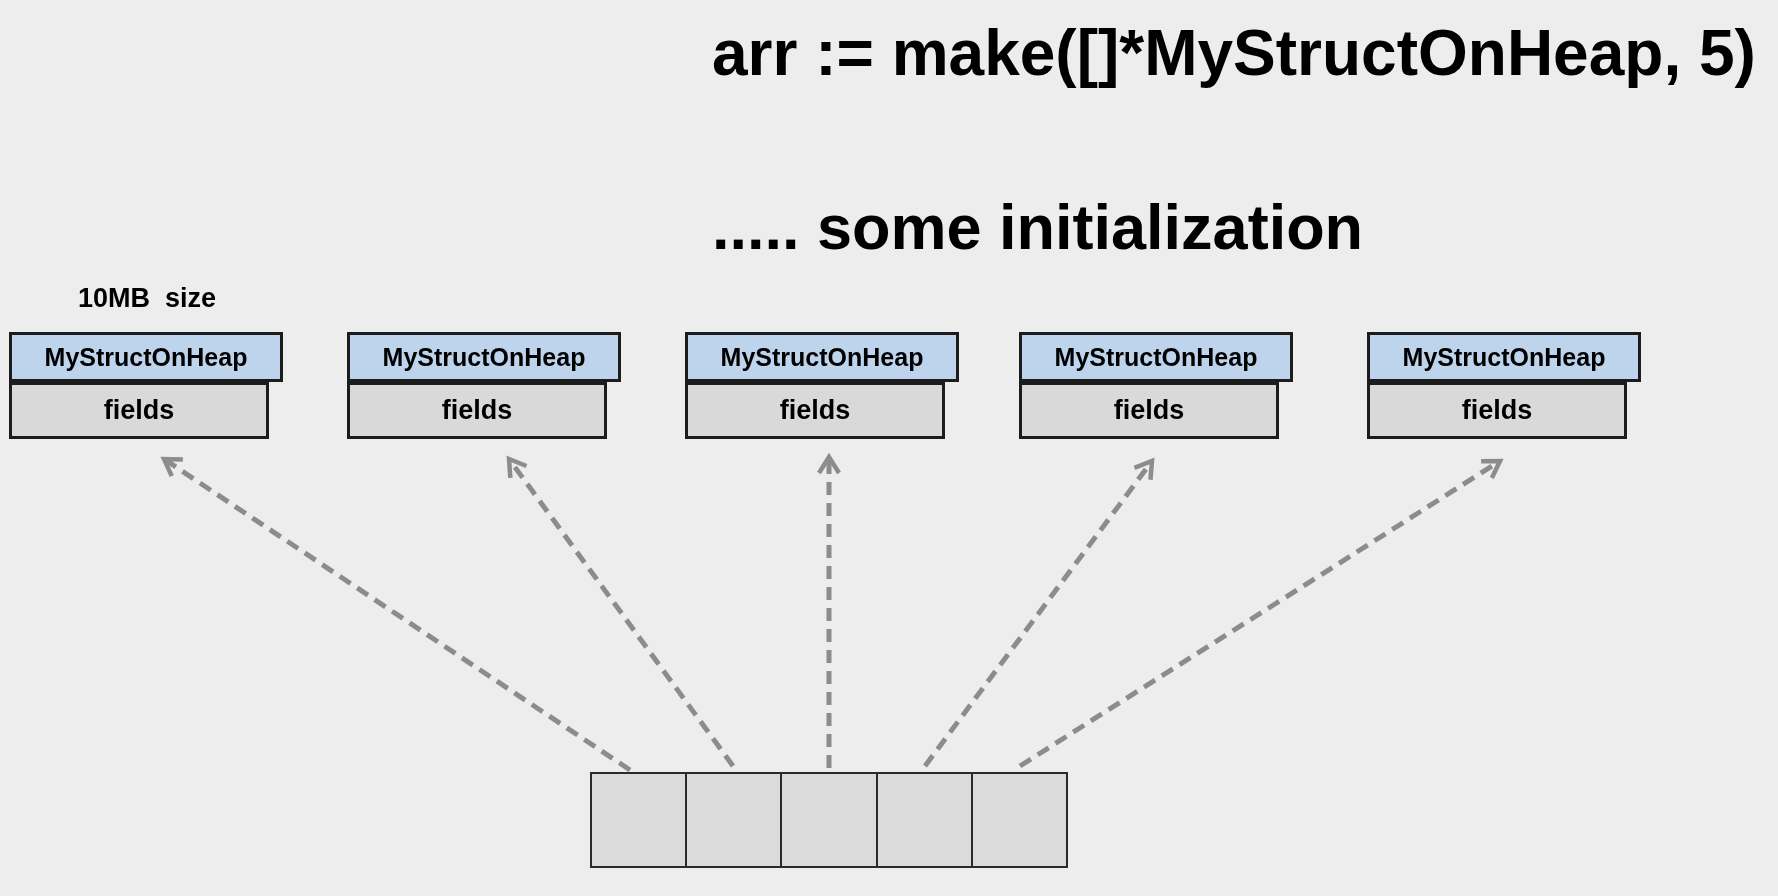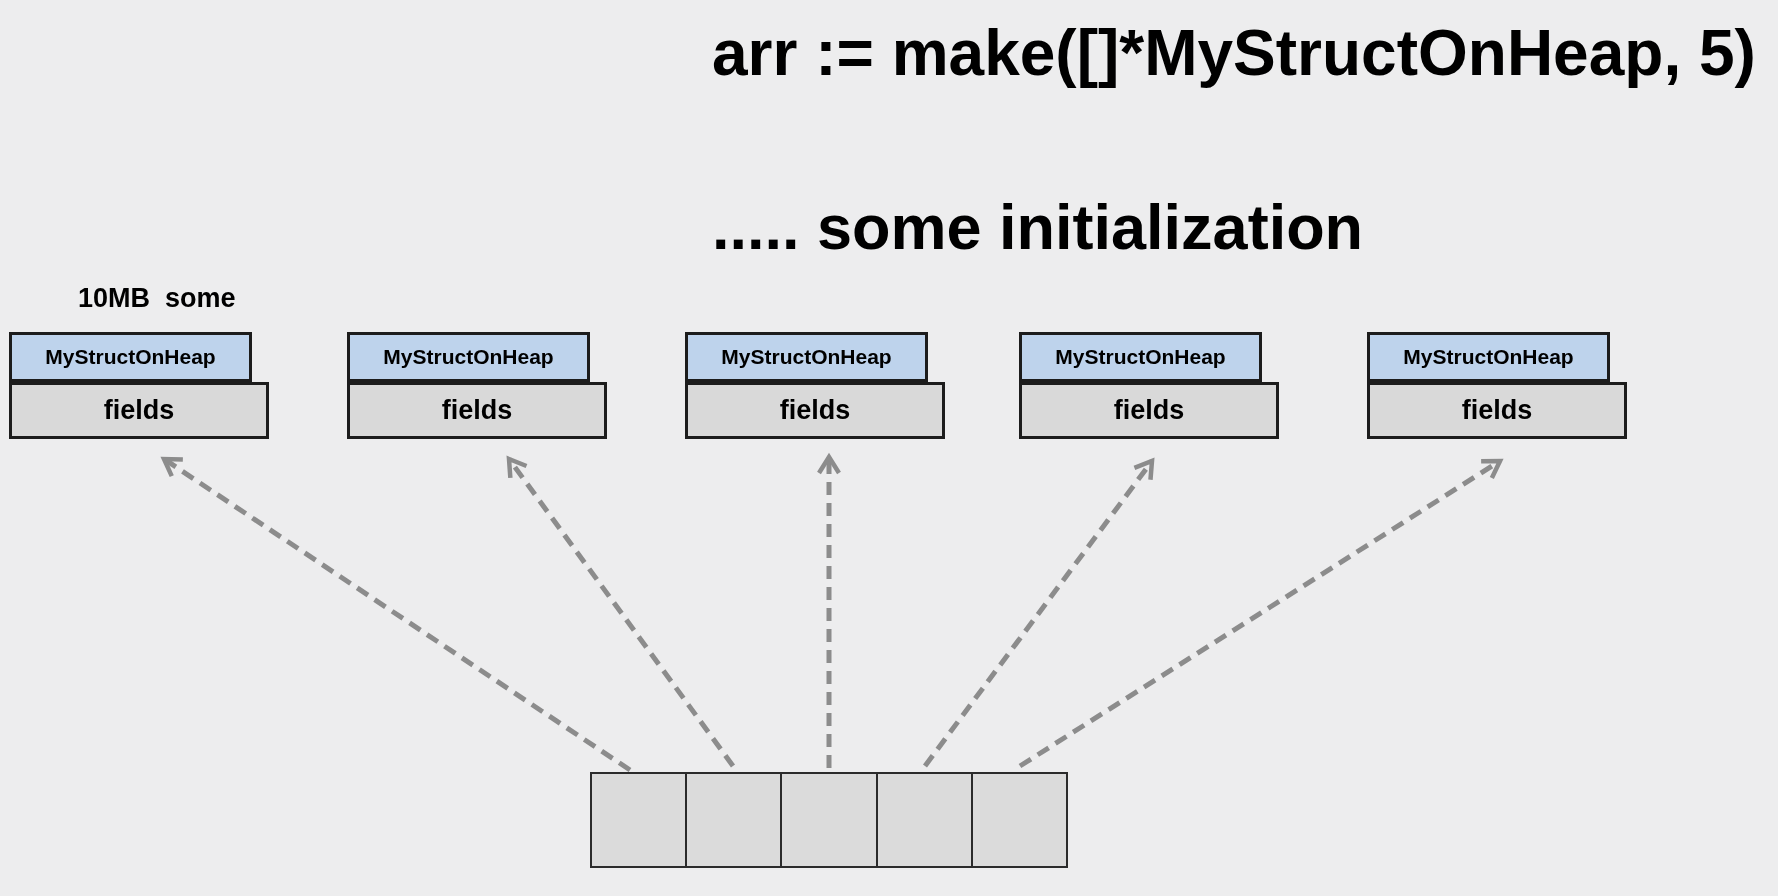--- a/index.html
+++ b/index.html
@@ -37,25 +37,25 @@
   .size-label {
     position: absolute;
     left: 78px; top: 284px;
     font-size: 27px; font-weight: bold;
     line-height: 1.1; white-space: pre;
   }
 
   .struct { position: absolute; top: 332px; width: 286px; height: 107px; }
   .struct-header {
     position: absolute; left: 0; top: 0;
-    width: 243px; height: 50px;
+    width: 274px; height: 50px;
     background: var(--struct-header-fill);
     border: 3px solid var(--box-border);
     display: flex; align-items: center; justify-content: center;
-    font-size: 21px; font-weight: bold; white-space: nowrap;
+    font-size: 25px; font-weight: bold; white-space: nowrap;
   }
   .struct-fields {
     position: absolute; left: 0; top: 50px;
     width: 260px; height: 57px;
     background: var(--struct-body-fill);
     border: 3px solid var(--box-border);
     display: flex; align-items: center; justify-content: center;
     font-size: 27px; font-weight: bold;
   }
   .s1 { left: 9px; }
@@ -98,21 +98,21 @@
     stroke-linejoin: miter;
   }
 </style>
 </head>
 <body>
 
 <div class="canvas">
 
   <div class="title">arr := make([]*MyStructOnHeap, 5)</div>
   <div class="subtitle">..... some initialization</div>
-  <div class="size-label">10MB  some</div>
+  <div class="size-label">10MB  size</div>
 
   <div class="struct s1">
     <div class="struct-header">MyStructOnHeap</div>
     <div class="struct-fields">fields</div>
   </div>
   <div class="struct s2">
     <div class="struct-header">MyStructOnHeap</div>
     <div class="struct-fields">fields</div>
   </div>
   <div class="struct s3">

